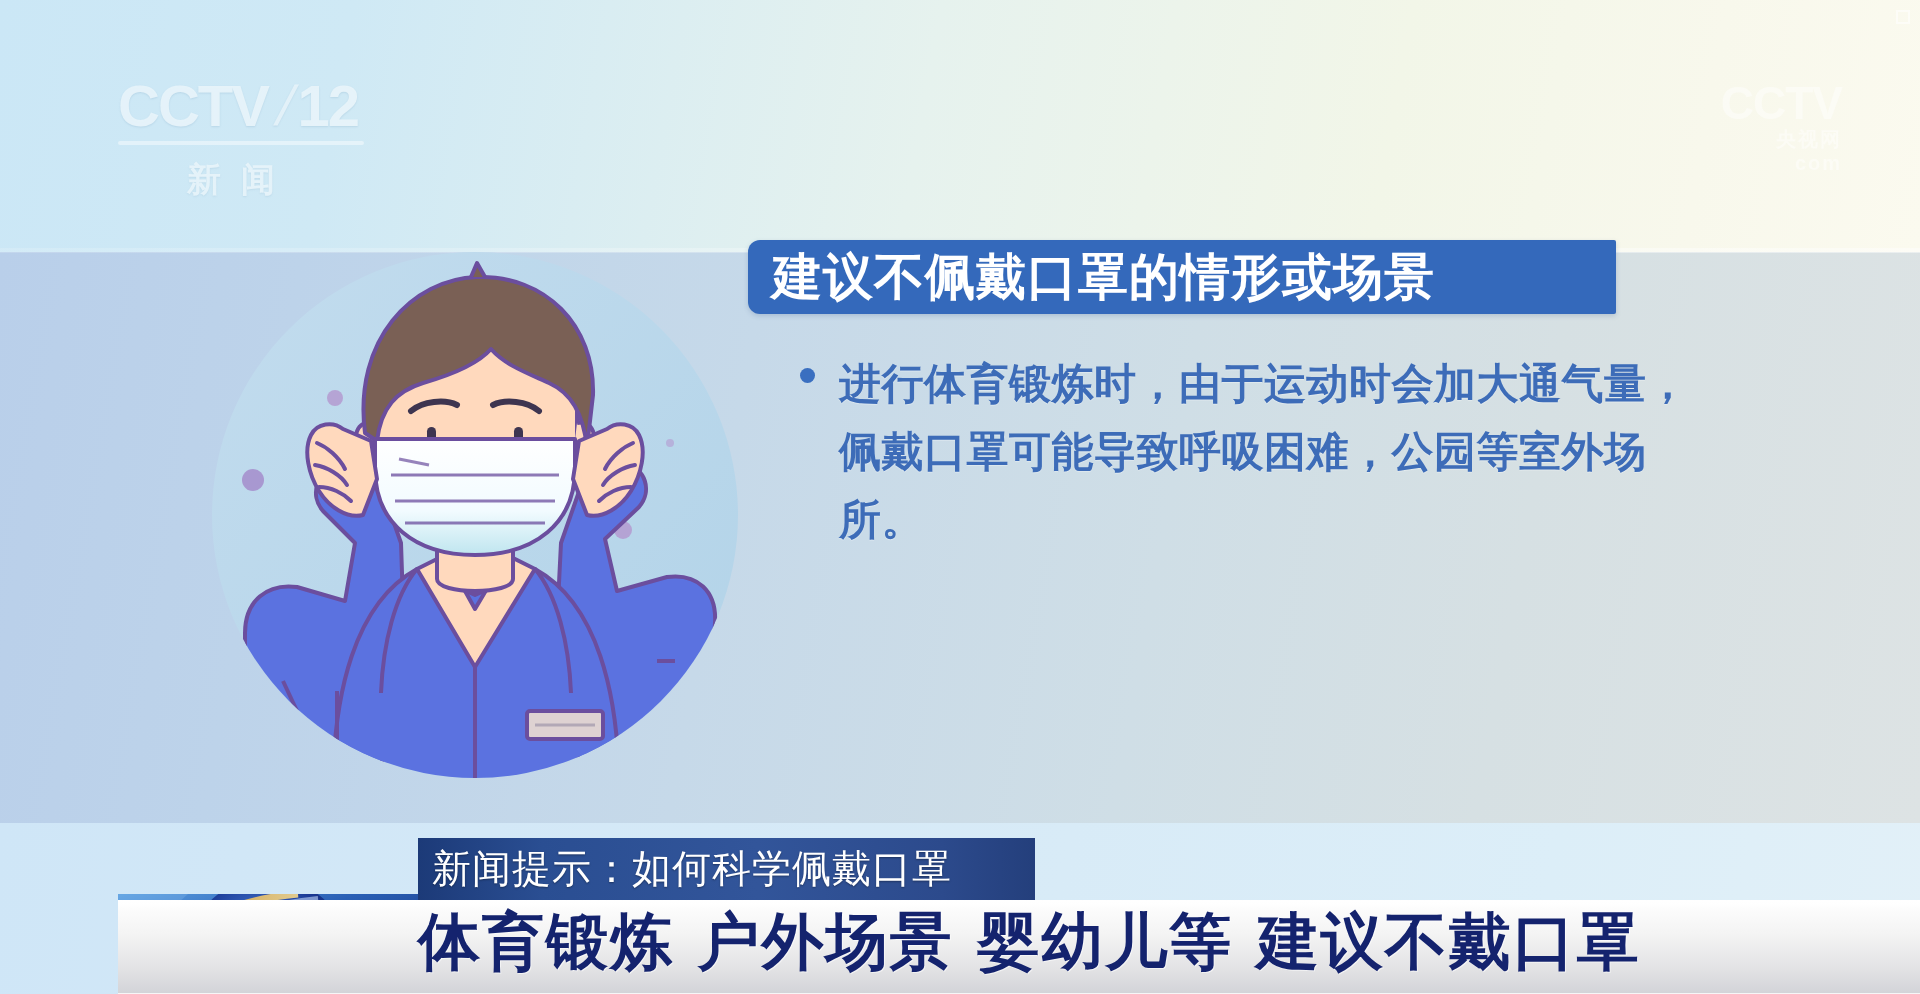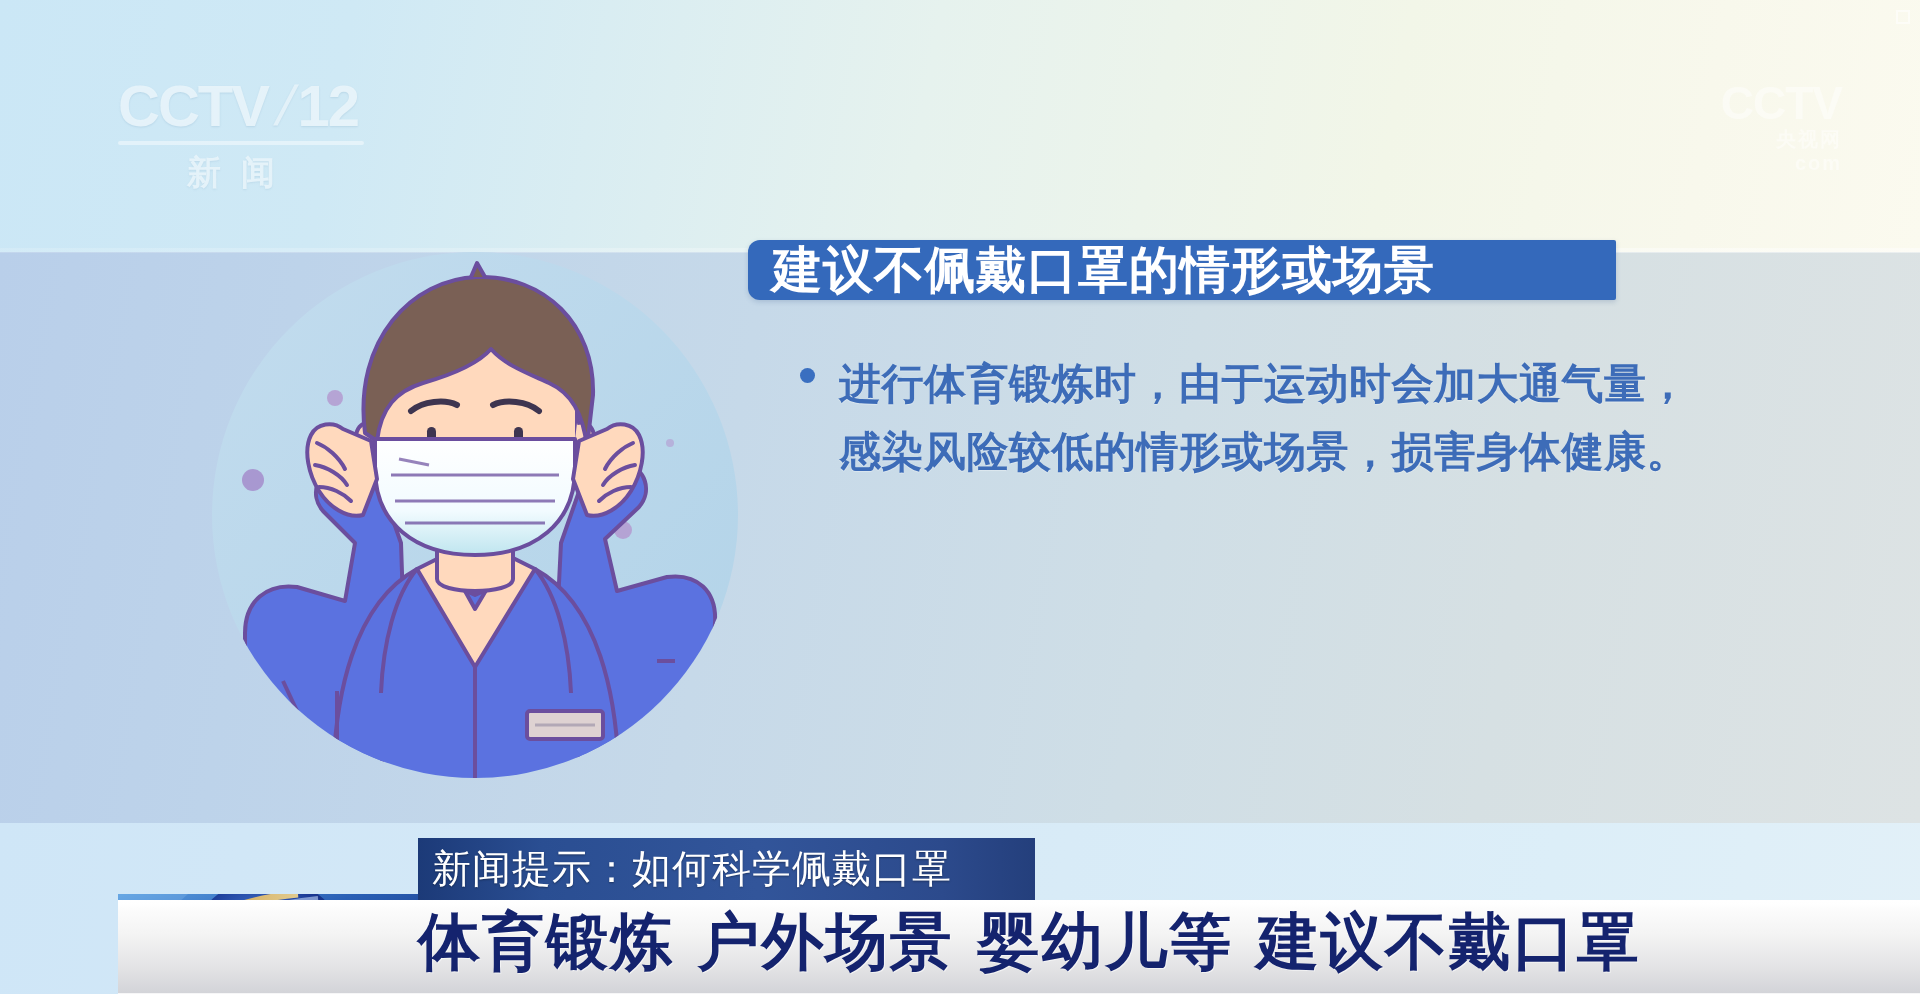--- a/index.html
+++ b/index.html
@@ -48,21 +48,21 @@
   .wm-cctv13 .slash{
     display:inline-block;margin:0 6px 0 10px;
     font-size:56px;font-weight:300;
     color:rgba(255,255,255,.85);transform:skewX(-14deg);
   }
   .wm-cctv13 .underline{
     width:246px;height:4px;margin-top:2px;border-radius:2px;
     background:rgba(255,255,255,.8);
   }
   .wm-cctv13 .row2{
-    margin-top:5px;text-align:center;width:246px;
+    margin-top:12px;text-align:center;width:246px;
     font-size:34px;font-weight:bold;letter-spacing:20px;
     color:rgba(255,255,255,.9);
     text-shadow:0 1px 2px rgba(120,160,190,.35);
   }
 
   .wm-cctvcom{
     position:absolute;right:78px;top:80px;
     text-align:right;opacity:.48;pointer-events:none;
   }
   .wm-cctvcom .big{
@@ -80,21 +80,21 @@
   }
 
   
   #illustration{
     position:absolute;left:205px;top:243px;width:540px;height:545px;
   }
   #illustration svg{display:block;width:100%;height:100%;}
 
   
   #title-banner{
-    position:absolute;left:748px;top:240px;width:868px;height:60px;
+    position:absolute;left:748px;top:240px;width:868px;height:74px;
     background:#3469bb;
     border-radius:12px 12px 12px 12px;
     border-top-right-radius:2px;border-bottom-right-radius:2px;
     display:flex;align-items:center;
     box-shadow:0 2px 5px rgba(60,90,140,.22);
   }
   #title-banner .txt{
     margin-left:24px;
     font-size:50px;font-weight:bold;color:#ffffff;
     letter-spacing:1px;white-space:nowrap;
@@ -279,21 +279,21 @@
     </svg>
   </div>
 
   <div id="title-banner">
     <span class="txt">建议不佩戴口罩的情形或场景</span>
   </div>
 
   <div id="bullets">
     <div class="bullet-row">
       <span class="bullet-dot"></span>
-      <span class="bullet-text">进行体育锻炼时，由于运动时会加大通气量，感染风险较低的情形或场景，损害身体健康。</span>
+      <span class="bullet-text">进行体育锻炼时，由于运动时会加大通气量，佩戴口罩可能导致呼吸困难，公园等室外场所。</span>
     </div>
   </div>
 
   <div id="lower-third">
 
     <div id="globe-graphic">
       <svg viewBox="0 0 300 100" xmlns="http://www.w3.org/2000/svg">
         <defs>
           <linearGradient id="gbg" x1="0" y1="0" x2="1" y2="1">
             <stop offset="0%" stop-color="#5a9ee0"></stop>

